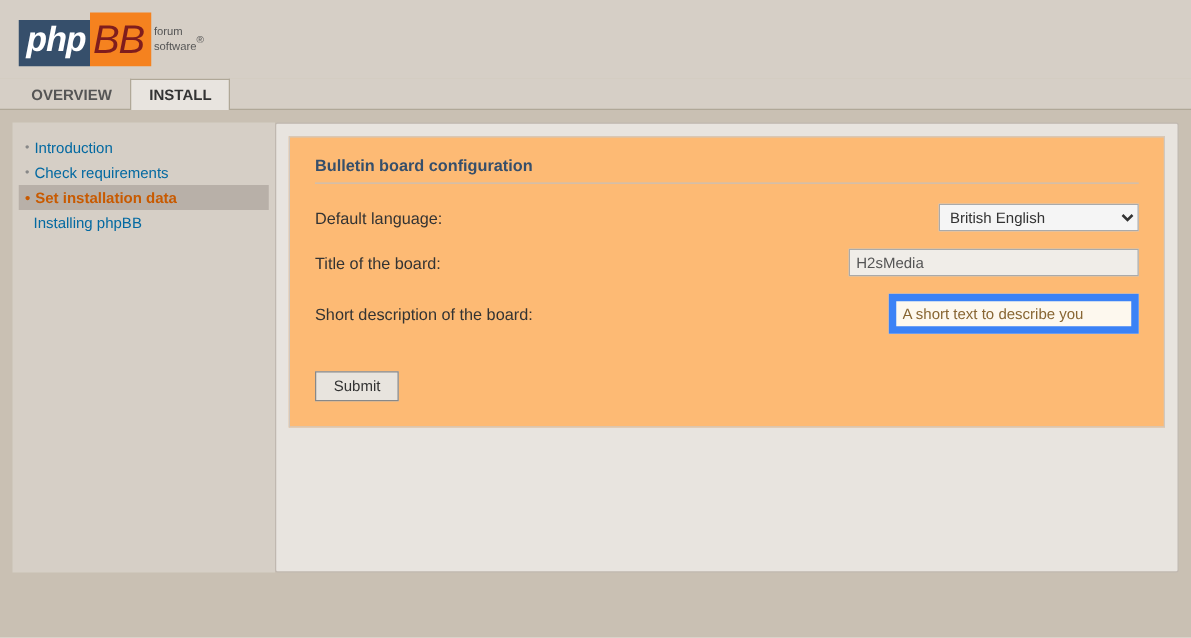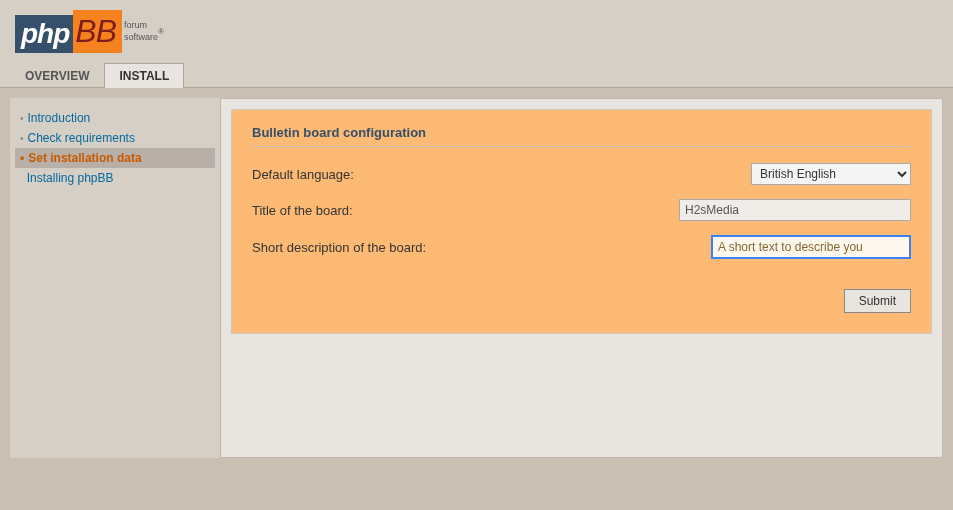--- a/index.html
+++ b/index.html
@@ -29,20 +29,21 @@
     }
 
     .logo-php {
       background-color: #364f6b;
       color: white;
       font-size: 28px;
       font-weight: bold;
       padding: 3px 4px 3px 6px;
       letter-spacing: -1px;
       font-style: italic;
+      font-family: Liberation Mono, monospace;
     }
 
     .logo-bb {
       background-color: #f5821f;
       color: #7f1d1d;
       font-size: 32px;
       font-weight: normal;
       padding: 3px 6px 3px 2px;
       letter-spacing: -1px;
       font-style: italic;
@@ -198,29 +199,29 @@
       padding: 3px 5px;
       border: 1px solid #aaa;
       background-color: #f0ede8;
       color: #555;
       width: 232px;
     }
 
     input.form-input-desc {
       font-size: 12px;
       padding: 3px 5px;
-      border: 2px solid #3b82f6;
+      border: 6px solid #3b82f6;
       background-color: #fdf8ee;
       color: #886633;
       width: 200px;
     }
 
     .submit-row {
       display: flex;
-      justify-content: flex-end;
+      justify-content: flex-start;
       margin-top: 20px;
       padding-top: 10px;
     }
 
     button.submit-btn {
       font-size: 12px;
       padding: 4px 14px;
       border: 1px solid #888;
       background-color: #e8e4de;
       color: #333;

